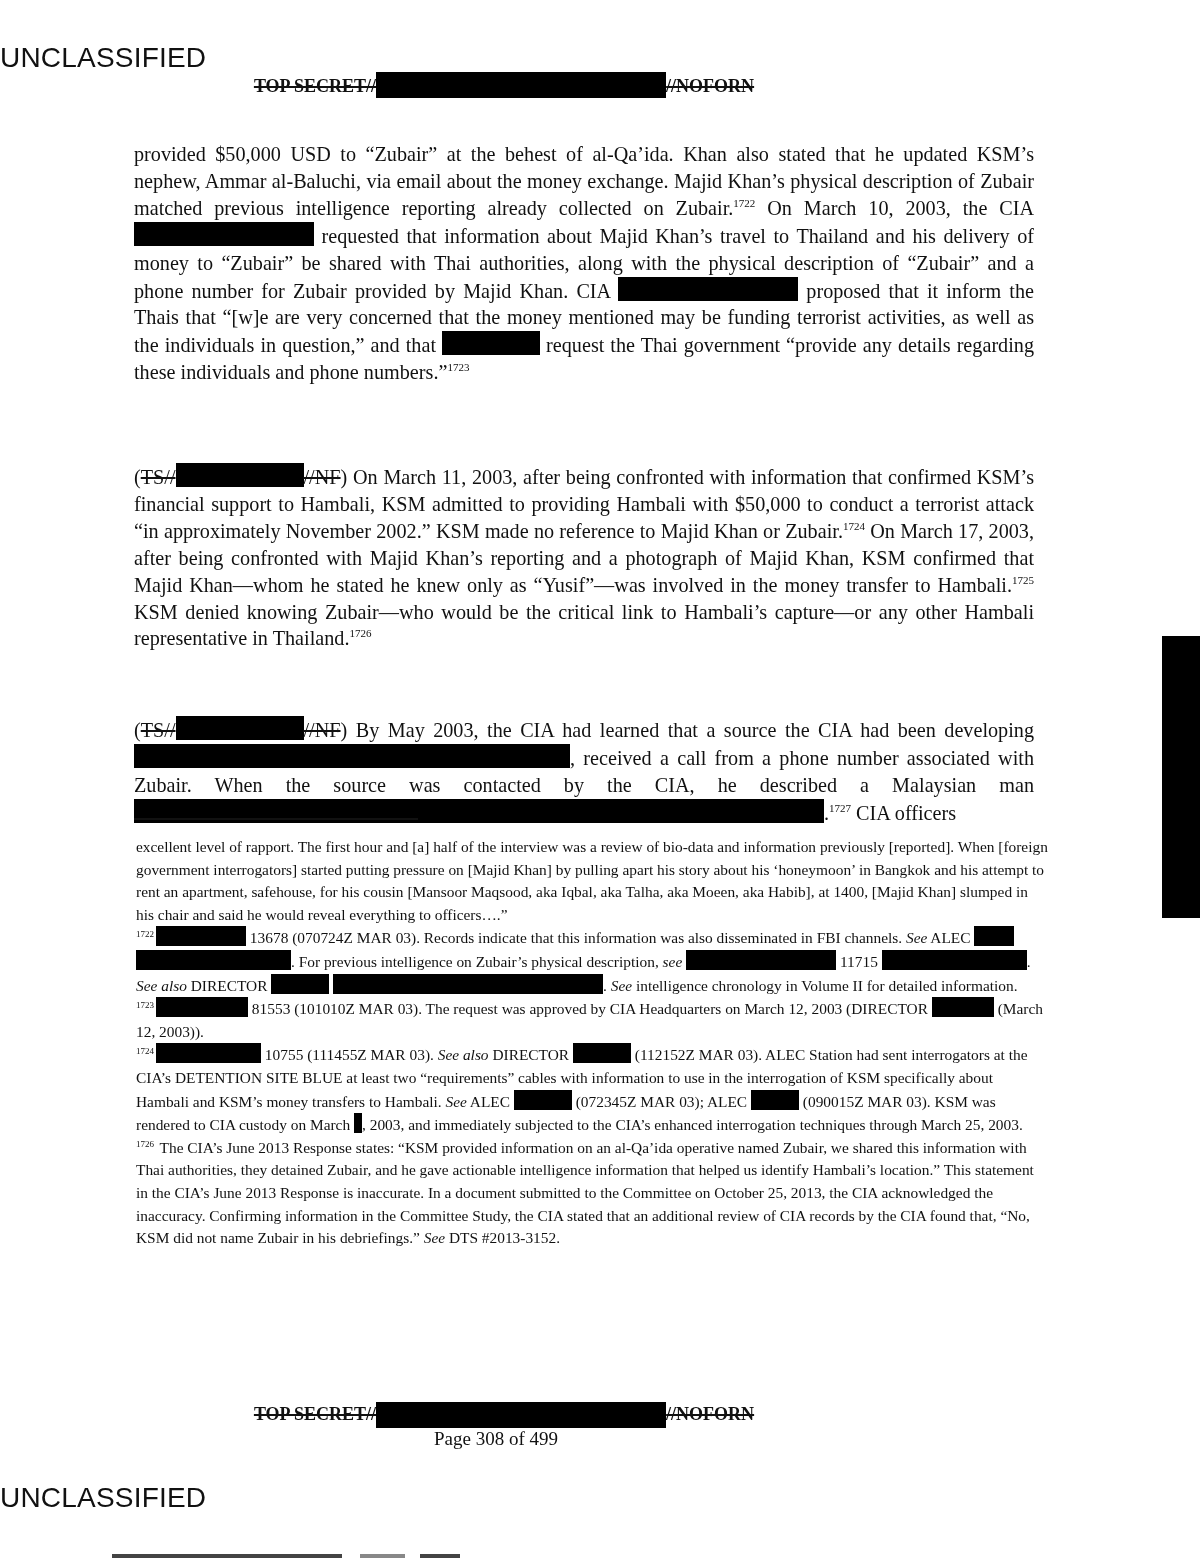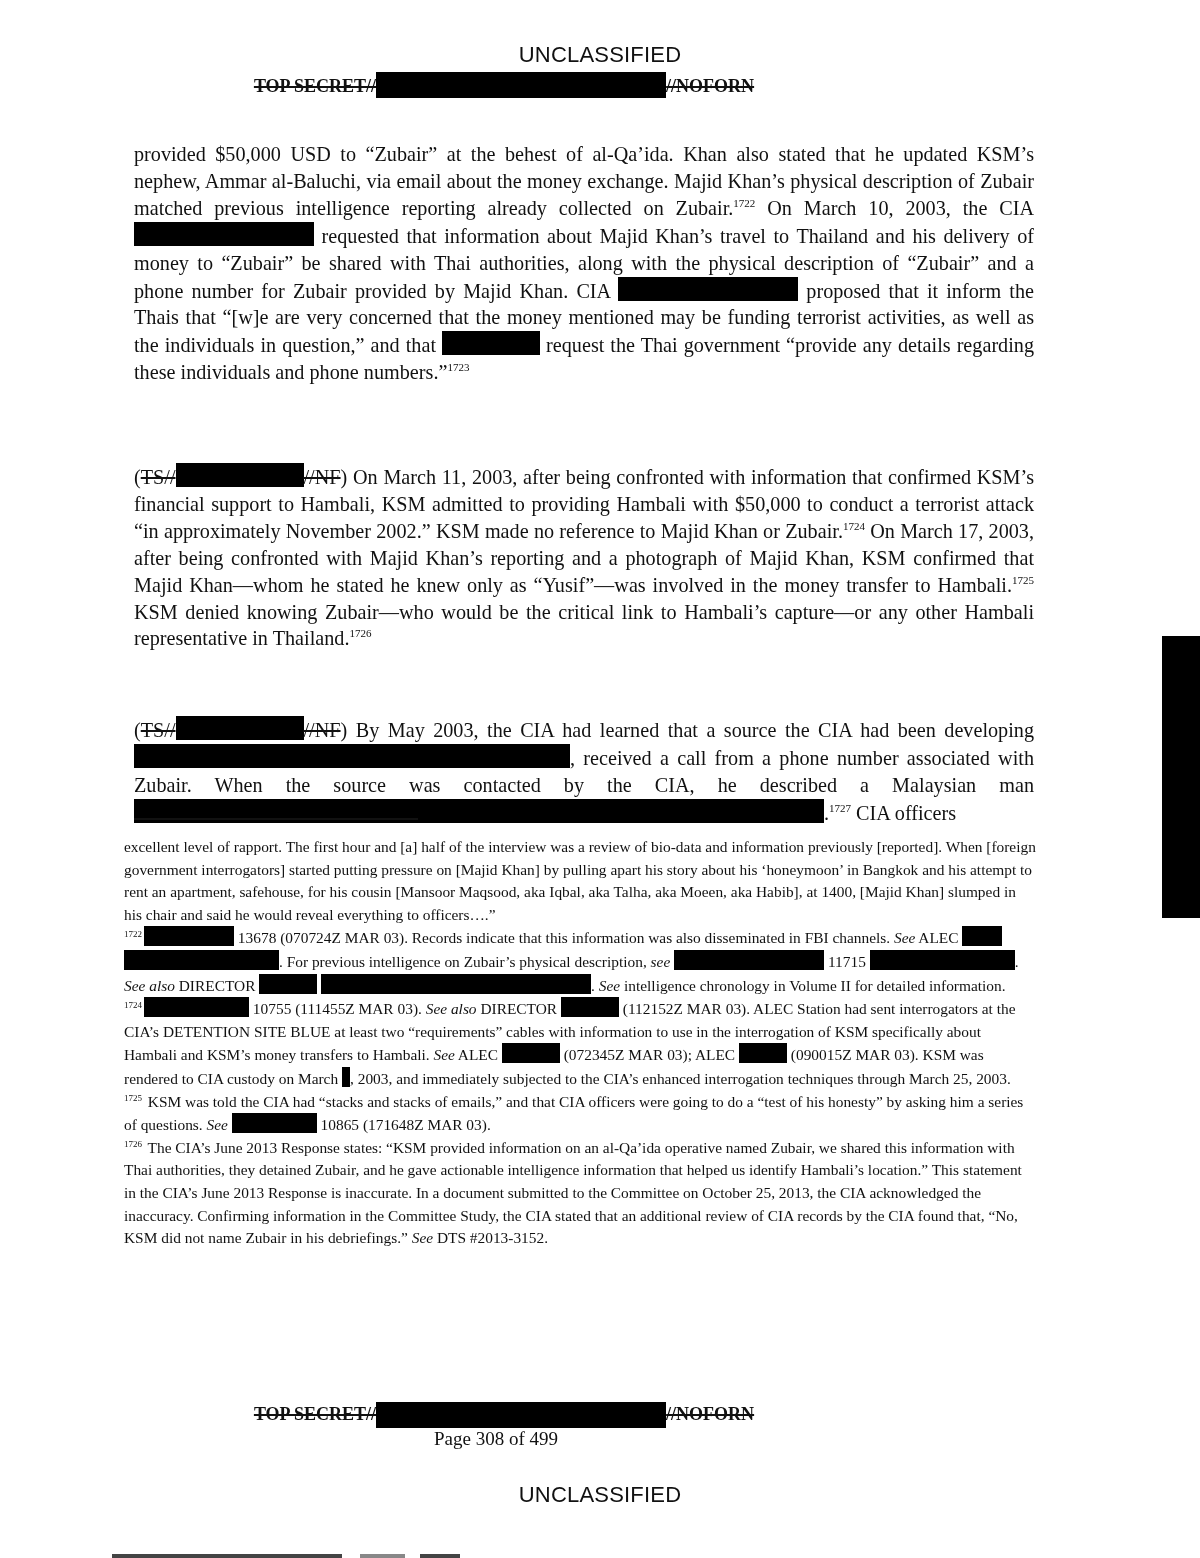--- a/index.html
+++ b/index.html
@@ -1,39 +1,39 @@
 <!DOCTYPE html>
 <html><head>
 <meta charset="utf-8">
 <style>
   html, body { margin: 0; padding: 0; background: #ffffff; }
   body {
     width: 1200px; height: 1558px; position: relative; overflow: hidden;
     font-family: "Liberation Serif", "DejaVu Serif", serif; color: #111;
   }
   .class-banner {
-    position: absolute; left: 0; width: 1200px; text-align: center;
+    position: absolute; left: 0; width: 1200px; text-align: left;
     font-family: "Liberation Sans", "DejaVu Sans", sans-serif;
-    font-size: 22px; letter-spacing: 0.2px; color: #111;
+    font-size: 28px; letter-spacing: 0.2px; color: #111;
   }
   .marking {
     position: absolute; left: 0; width: 1008px; text-align: center;
     font-family: "Liberation Serif", serif; font-weight: bold;
     font-size: 18px; color: #111;
   }
   .strike { text-decoration: line-through; text-decoration-thickness: 2px; }
   .redact { display: inline-block; background: #000; vertical-align: -3px; }
   .body-para {
     position: absolute; left: 134px; width: 900px;
     font-size: 20.2px; line-height: 26.9px; text-align: justify;
   }
   .body-para sup { font-size: 11px; line-height: 0; vertical-align: 8px; }
   .fn-rule { position: absolute; left: 134px; top: 818px; width: 284px; height: 2px; background: #111; }
   .footnotes {
-    position: absolute; left: 124px; top: 836px; width: 912px;
+    position: absolute; left: 136px; top: 836px; width: 912px;
     font-size: 15.4px; line-height: 22.6px;
   }
   .footnotes p { margin: 0; }
   .fn-num { font-size: 9px; vertical-align: 6px; line-height: 0; margin-right: 2px; }
   .side-tab { position: absolute; left: 1162px; top: 636px; width: 38px; height: 282px; background: #000; }
   .bottom-smudge { position: absolute; top: 1554px; height: 4px; background: #444; }
   i { font-style: italic; }
 </style>
 </head>
 <body>
@@ -57,28 +57,28 @@
 
 <div class="fn-rule"></div>
 
 <div class="footnotes">
   <p>excellent level of rapport. The first hour and [a] half of the interview was a review of bio-data and information previously [reported]. When [foreign government interrogators] started putting pressure on [Majid Khan] by pulling apart his story about his ‘honeymoon’ in Bangkok and his attempt to rent an apartment, safehouse, for his cousin [Mansoor Maqsood, aka Iqbal, aka Talha, aka Moeen, aka Habib], at 1400, [Majid Khan] slumped in his chair and said he would reveal everything to officers….”</p>
 
   <p>
     <span class="fn-num">1722</span><span class="redact" style="width:90px;height:20px;"></span><span> 13678 (070724Z MAR 03).  Records indicate that this information was also disseminated in FBI channels.  </span><i>See</i><span> ALEC </span><span class="redact" style="width:40px;height:20px;"></span> <span class="redact" style="width:155px;height:20px;"></span><span>.  For previous intelligence on Zubair’s physical description, </span><i>see</i> <span class="redact" style="width:150px;height:20px;"></span><span> 11715 </span><span class="redact" style="width:145px;height:20px;"></span><span>. </span><i>See also</i><span> DIRECTOR </span><span class="redact" style="width:58px;height:20px;"></span> <span class="redact" style="width:270px;height:20px;"></span><span>.  </span><i>See</i><span> intelligence chronology in Volume II for detailed information.</span>
   </p>
 
+  <p>
+    <span class="fn-num">1723</span><span class="redact" style="width:92px;height:20px;"></span><span> 81553 (101010Z MAR 03).  The request was approved by CIA Headquarters on March 12, 2003 (DIRECTOR </span><span class="redact" style="width:62px;height:20px;"></span><span> (March 12, 2003)).</span>
+  </p>
 
   <p>
     <span class="fn-num">1724</span><span class="redact" style="width:105px;height:20px;"></span><span> 10755 (111455Z MAR 03).  </span><i>See also</i><span> DIRECTOR </span><span class="redact" style="width:58px;height:20px;"></span><span> (112152Z MAR 03).  ALEC Station had sent interrogators at the CIA’s DETENTION SITE BLUE at least two “requirements” cables with information to use in the interrogation of KSM specifically about Hambali and KSM’s money transfers to Hambali.  </span><i>See</i><span> ALEC </span><span class="redact" style="width:58px;height:20px;"></span><span> (072345Z MAR 03); ALEC </span><span class="redact" style="width:48px;height:20px;"></span><span> (090015Z MAR 03).  KSM was rendered to CIA custody on March </span><span class="redact" style="width:8px;height:20px;"></span><span>, 2003, and immediately subjected to the CIA’s enhanced interrogation techniques through March 25, 2003.</span>
   </p>
 
-  <p>
-    <span class="fn-num">1725</span><span> KSM was told the CIA had “stacks and stacks of emails,” and that CIA officers were going to do a “test of his honesty” by asking him a series of questions.  </span><i>See</i> <span class="redact" style="width:85px;height:20px;"></span><span> 10865 (171648Z MAR 03).</span>
-  </p>
 
   <p>
     <span class="fn-num">1726</span><span> The CIA’s June 2013 Response states:  “KSM provided information on an al-Qa’ida operative named Zubair, we shared this information with Thai authorities, they detained Zubair, and he gave actionable intelligence information that helped us identify Hambali’s location.”  This statement in the CIA’s June 2013 Response is inaccurate.  In a document submitted to the Committee on October 25, 2013, the CIA acknowledged the inaccuracy.  Confirming information in the Committee Study, the CIA stated that an additional review of CIA records by the CIA found that, “No, KSM did not name Zubair in his debriefings.”  </span><i>See</i><span> DTS #2013-3152.</span>
   </p>
 
 </div>
 
 <div class="marking" style="top:1402px;">
   <span class="strike">TOP SECRET//</span><span class="redact" style="width:290px;height:26px;vertical-align:-8px;"></span><span class="strike">//NOFORN</span>
 </div>

